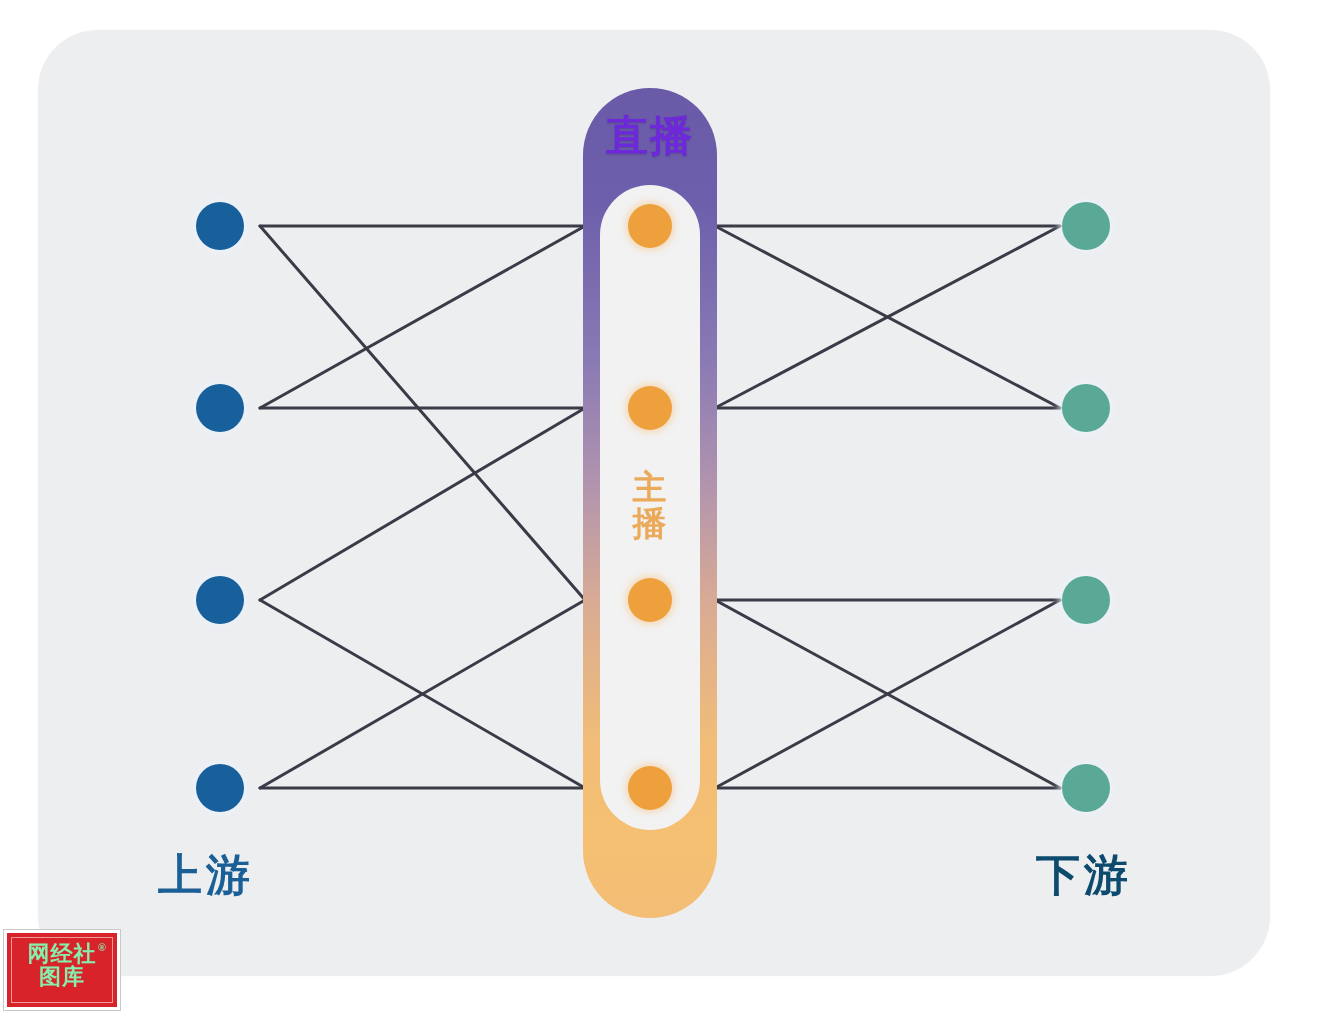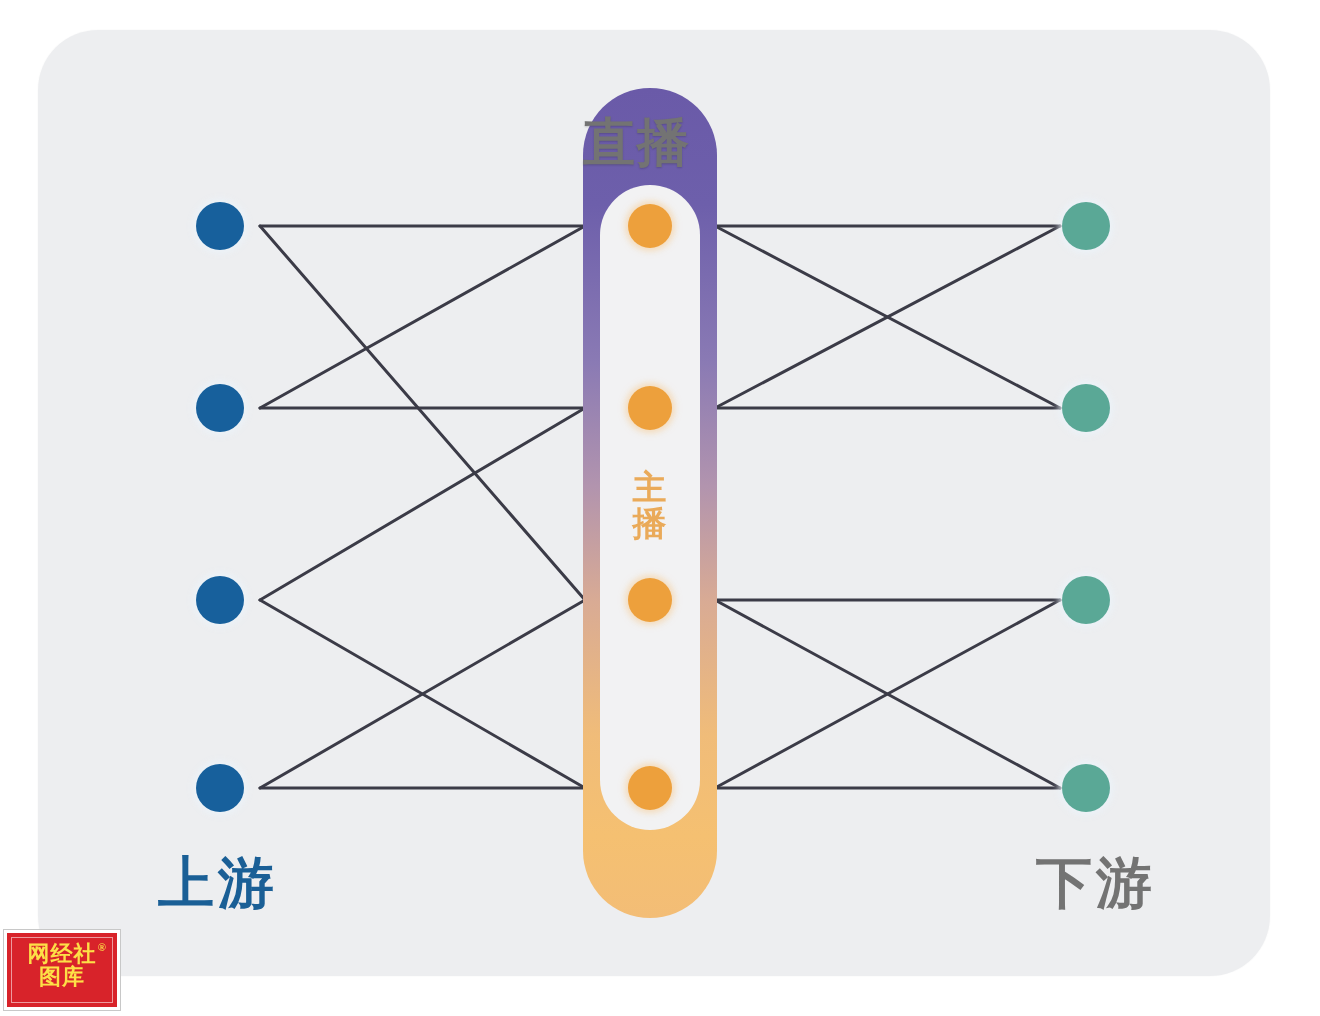--- a/index.html
+++ b/index.html
@@ -89,23 +89,24 @@
     box-shadow: 0 0 7px 3px rgba(235,243,250,0.9);
   }
   .side-node.left  { background: #17609c; left: 196px; }
   .side-node.right { background: #5aa896; left: 1062px; }
 
   
   .pill-label {
     position: absolute;
     left: 583px;
     width: 134px;
-    font-size: 52px;
-    font-weight: bold;
-    color: #737373;
+    text-align: center;
+    font-size: 42px;
+    font-weight: bold;
+    color: #6d28d9;
     letter-spacing: 2px;
     text-shadow: 0 1px 2px rgba(0,0,0,0.18);
     font-family: "Liberation Sans", sans-serif;
   }
   #label-top    { top: 108px; }
   #label-bottom { top: 856px; }
 
   #label-middle {
     position: absolute;
     left: 600px;
@@ -116,35 +117,35 @@
     font-weight: bold;
     color: #e8972f;
     line-height: 1.05;
     letter-spacing: 1px;
     opacity: 0.78;
   }
   #label-middle span { display: block; }
 
   .side-label {
     position: absolute;
-    font-size: 56px;
+    font-size: 44px;
     font-weight: bold;
     letter-spacing: 4px;
     font-family: "Liberation Sans", sans-serif;
     text-align: right;
   }
   #label-upstream {
     left: 158px;
     top: 846px;
     color: #1a5f96;
   }
   #label-downstream {
     left: 1036px;
     top: 846px;
-    color: #737373;
+    color: #0c4a6e;
   }
 
   
   #watermark {
     position: absolute;
     left: 4px;
     top: 930px;
     width: 116px;
     height: 80px;
     background: #d8232a;
@@ -152,21 +153,21 @@
     box-shadow: 0 0 0 1px #c8c8c8;
     box-sizing: border-box;
   }
   #watermark-inner {
     position: absolute;
     left: 4px;
     top: 4px;
     right: 4px;
     bottom: 4px;
     border: 1px solid rgba(255,255,255,0.55);
-    color: #fde047;
+    color: #86efac;
     font-size: 22px;
     font-weight: bold;
     line-height: 1.05;
     text-align: center;
     padding-top: 4px;
     box-sizing: border-box;
     font-family: "Liberation Serif", serif;
   }
   #watermark-inner .wm-line { display: block; letter-spacing: 1px; }
   #watermark-reg {

